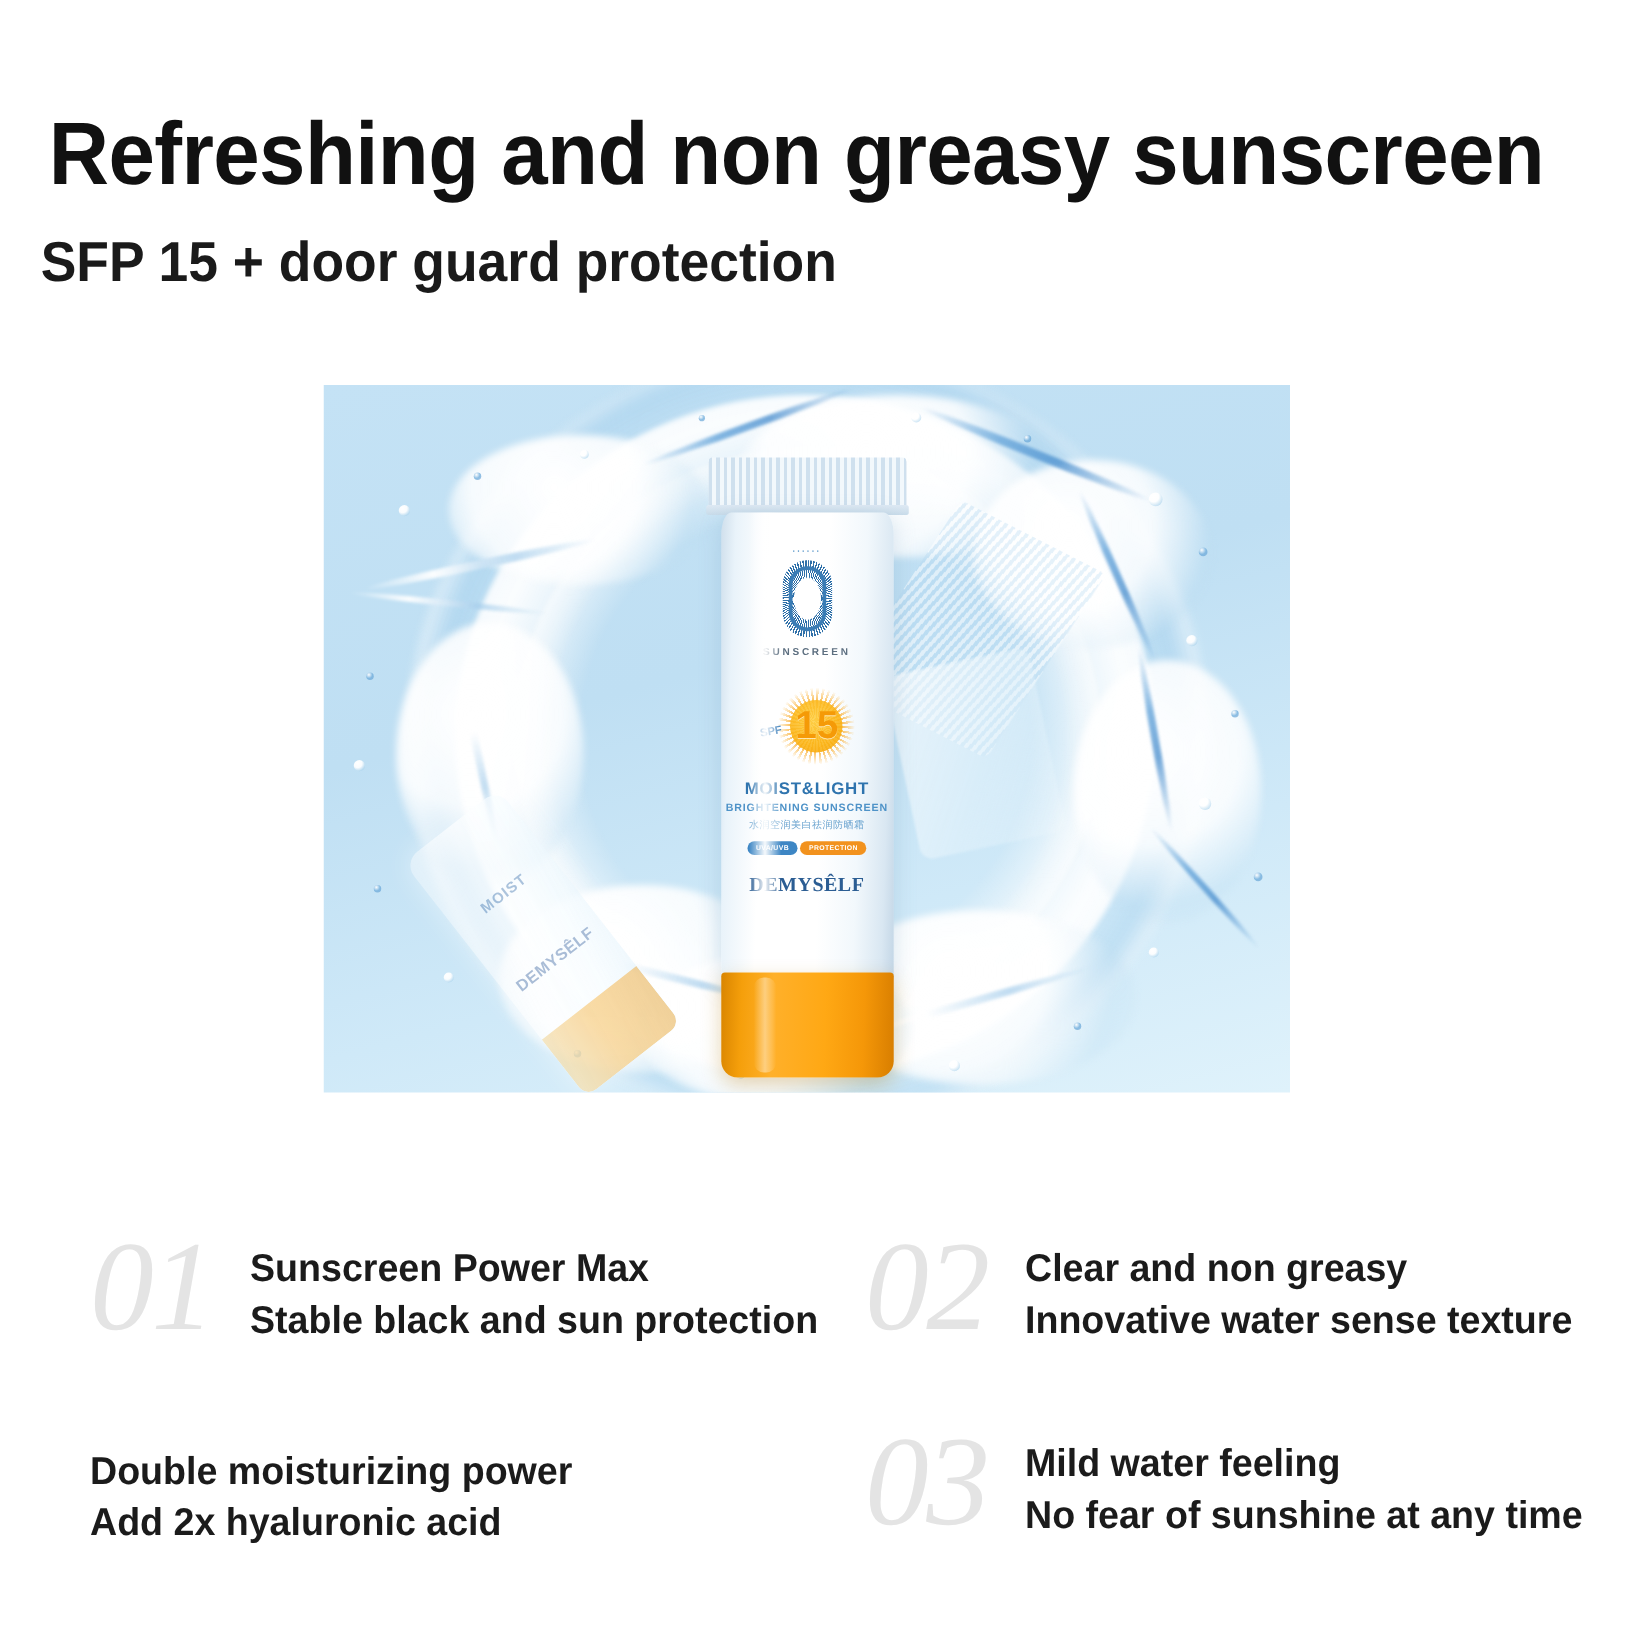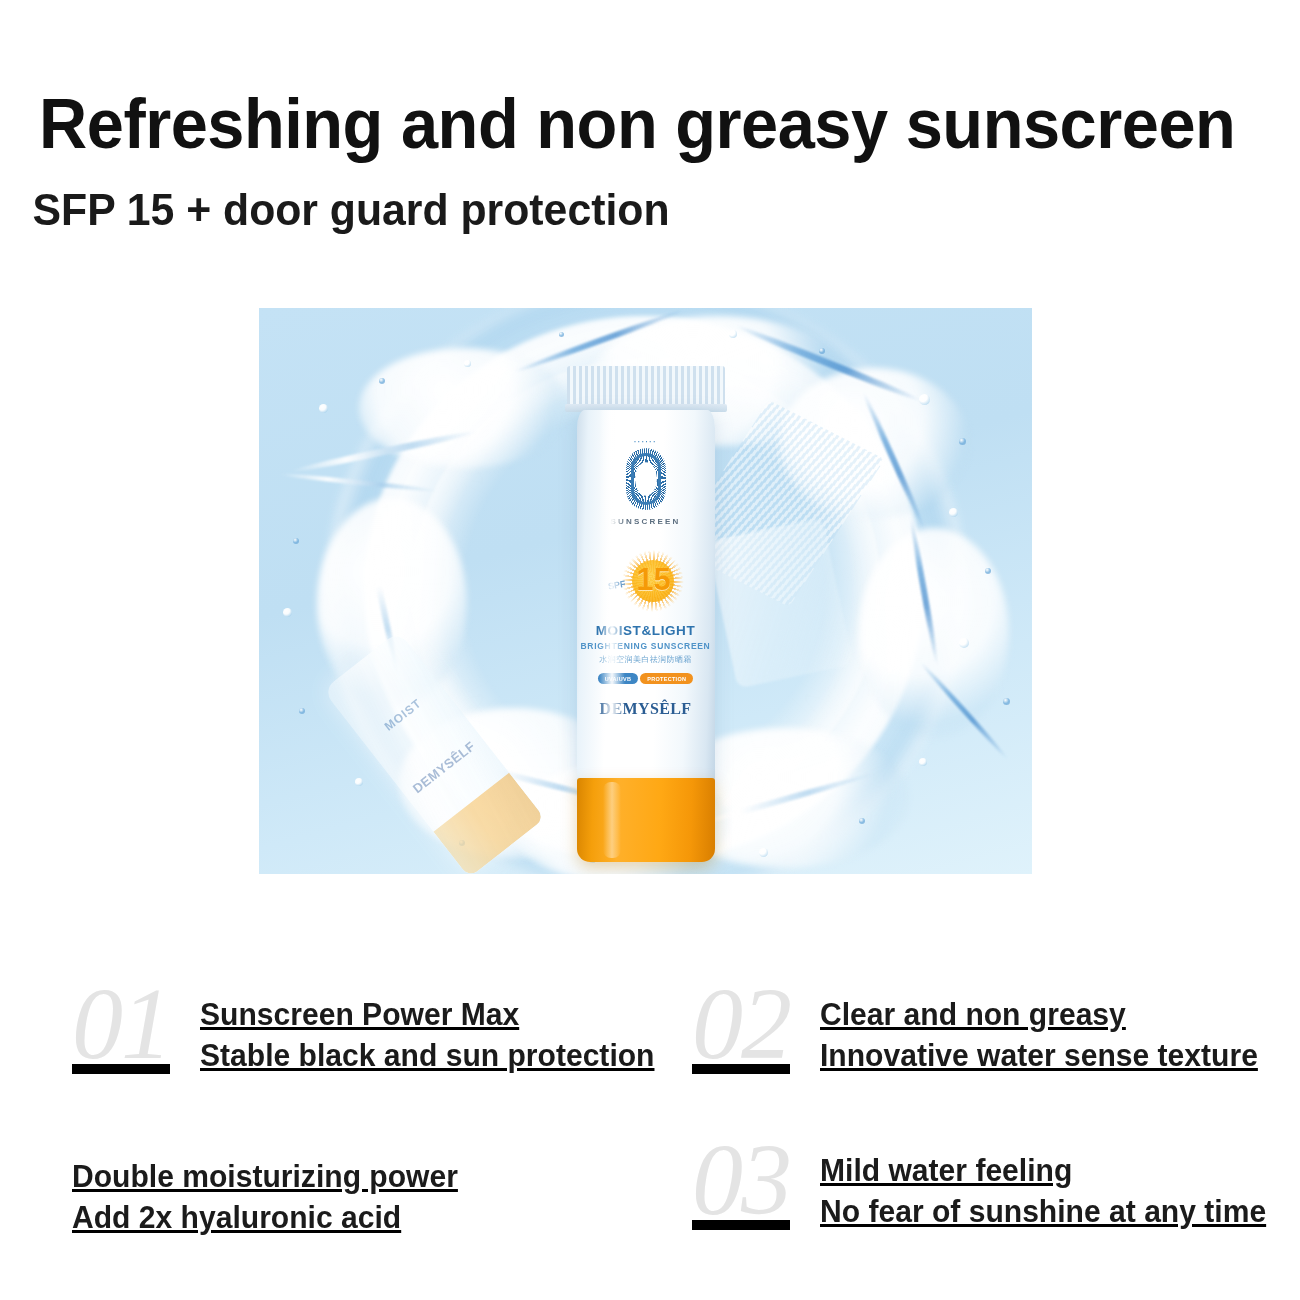--- a/index.html
+++ b/index.html
@@ -423,23 +423,22 @@
   .features {
     position: absolute;
     left: 0;
     top: 962px;
     width: 1300px;
     height: 320px;
   }
   .feature {
     position: absolute;
     display: flex;
-    align-items: center;
+    align-items: flex-end;
     width: 620px;
-    text-decoration: underline;
   }
   .f01 { left: 72px;  top: 10px; }
   .f02 { left: 692px; top: 10px; }
   .f03 { left: 72px;  top: 172px; }
   .f04 { left: 692px; top: 166px; }
 
   .f-num {
     font-family: "Liberation Serif", serif;
     font-style: italic;
     font-size: 102px;

